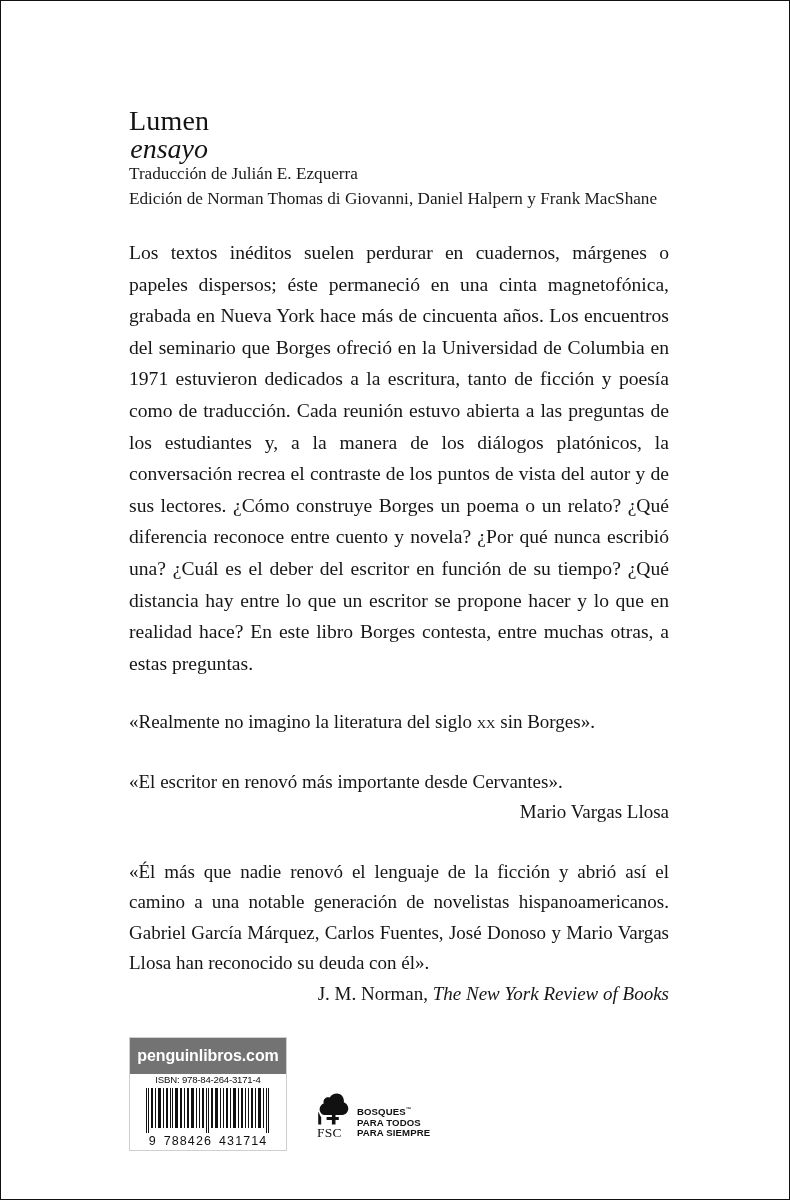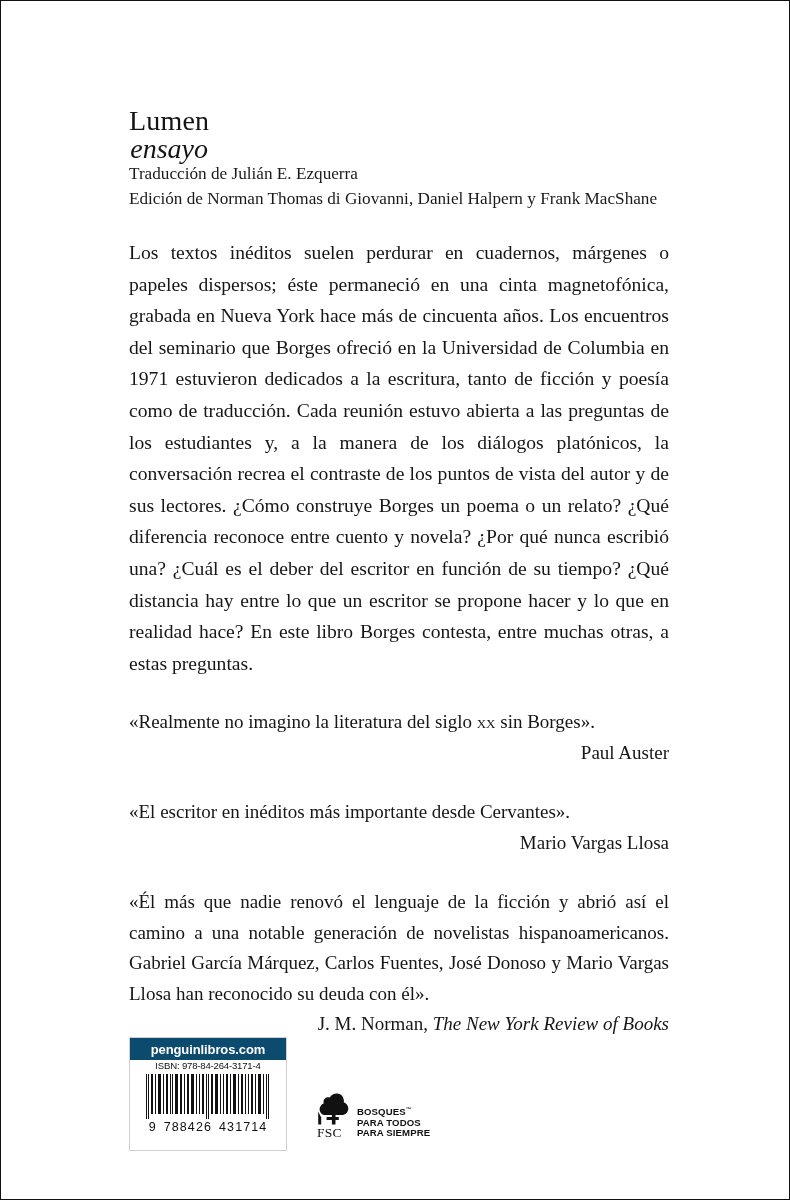--- a/index.html
+++ b/index.html
@@ -126,26 +126,26 @@
     position: absolute;
     left: 0;
     top: 0;
     width: 158px;
     height: 114px;
     background: #ffffff;
     border: 1px solid #cfcfcf;
     box-sizing: border-box;
   }
   .barcode-header {
-    height: 22px;
-    background: #0c4a6e;
+    height: 36px;
+    background: #737373;
     color: #ffffff;
     font-family: "Liberation Sans", "DejaVu Sans", sans-serif;
     font-weight: bold;
-    font-size: 13px;
+    font-size: 16px;
     letter-spacing: -0.1px;
     display: flex;
     align-items: center;
     justify-content: center;
   }
   .barcode-isbn {
     font-family: "Liberation Sans", "DejaVu Sans", sans-serif;
     font-size: 9.6px;
     text-align: center;
     color: #111111;
@@ -223,25 +223,24 @@
       <div>Traducción de Julián E. Ezquerra</div>
       <div>Edición de Norman Thomas di Giovanni, Daniel Halpern y Frank MacShane</div>
     </div>
 
     <div class="blurb">Los textos inéditos suelen perdurar en cuadernos, márgenes o papeles dispersos; éste permaneció en una cinta magnetofónica, grabada en Nueva York hace más de cincuenta años. Los encuentros del seminario que Borges ofreció en la Universidad de Columbia en 1971 estuvieron dedicados a la escritura, tanto de ficción y poesía como de traducción. Cada reunión estuvo abierta a las preguntas de los estudiantes y, a la manera de los diálogos platónicos, la conversación recrea el contraste de los puntos de vista del autor y de sus lectores. ¿Cómo construye Borges un poema o un relato? ¿Qué diferencia reconoce entre cuento y novela? ¿Por qué nunca escribió una? ¿Cuál es el deber del escritor en función de su tiempo? ¿Qué distancia hay entre lo que un escritor se propone hacer y lo que en realidad hace? En este libro Borges contesta, entre muchas otras, a estas preguntas.</div>
 
     <div class="quotes">
 
       <div class="quote-block">
         <div class="quote-text single"><span>«Realmente no imagino la literatura del siglo </span><span class="smallcaps">xx</span><span> sin Borges».</span></div>
-        <div class="quote-attrib">Paul Auster</div>
       </div>
 
       <div class="quote-block">
-        <div class="quote-text single">«El escritor en inéditos más importante desde Cervantes».</div>
+        <div class="quote-text single">«El escritor en renovó más importante desde Cervantes».</div>
         <div class="quote-attrib">Mario Vargas Llosa</div>
       </div>
 
       <div class="quote-block">
         <div class="quote-text">«Él más que nadie renovó el lenguaje de la ficción y abrió así el camino a una notable generación de novelistas hispanoamericanos. Gabriel García Márquez, Carlos Fuentes, José Donoso y Mario Vargas Llosa han reconocido su deuda con él».</div>
         <div class="quote-attrib"><span>J. M. Norman,</span> <span class="ital">The New York Review of Books</span></div>
       </div>
 
     </div>
 

